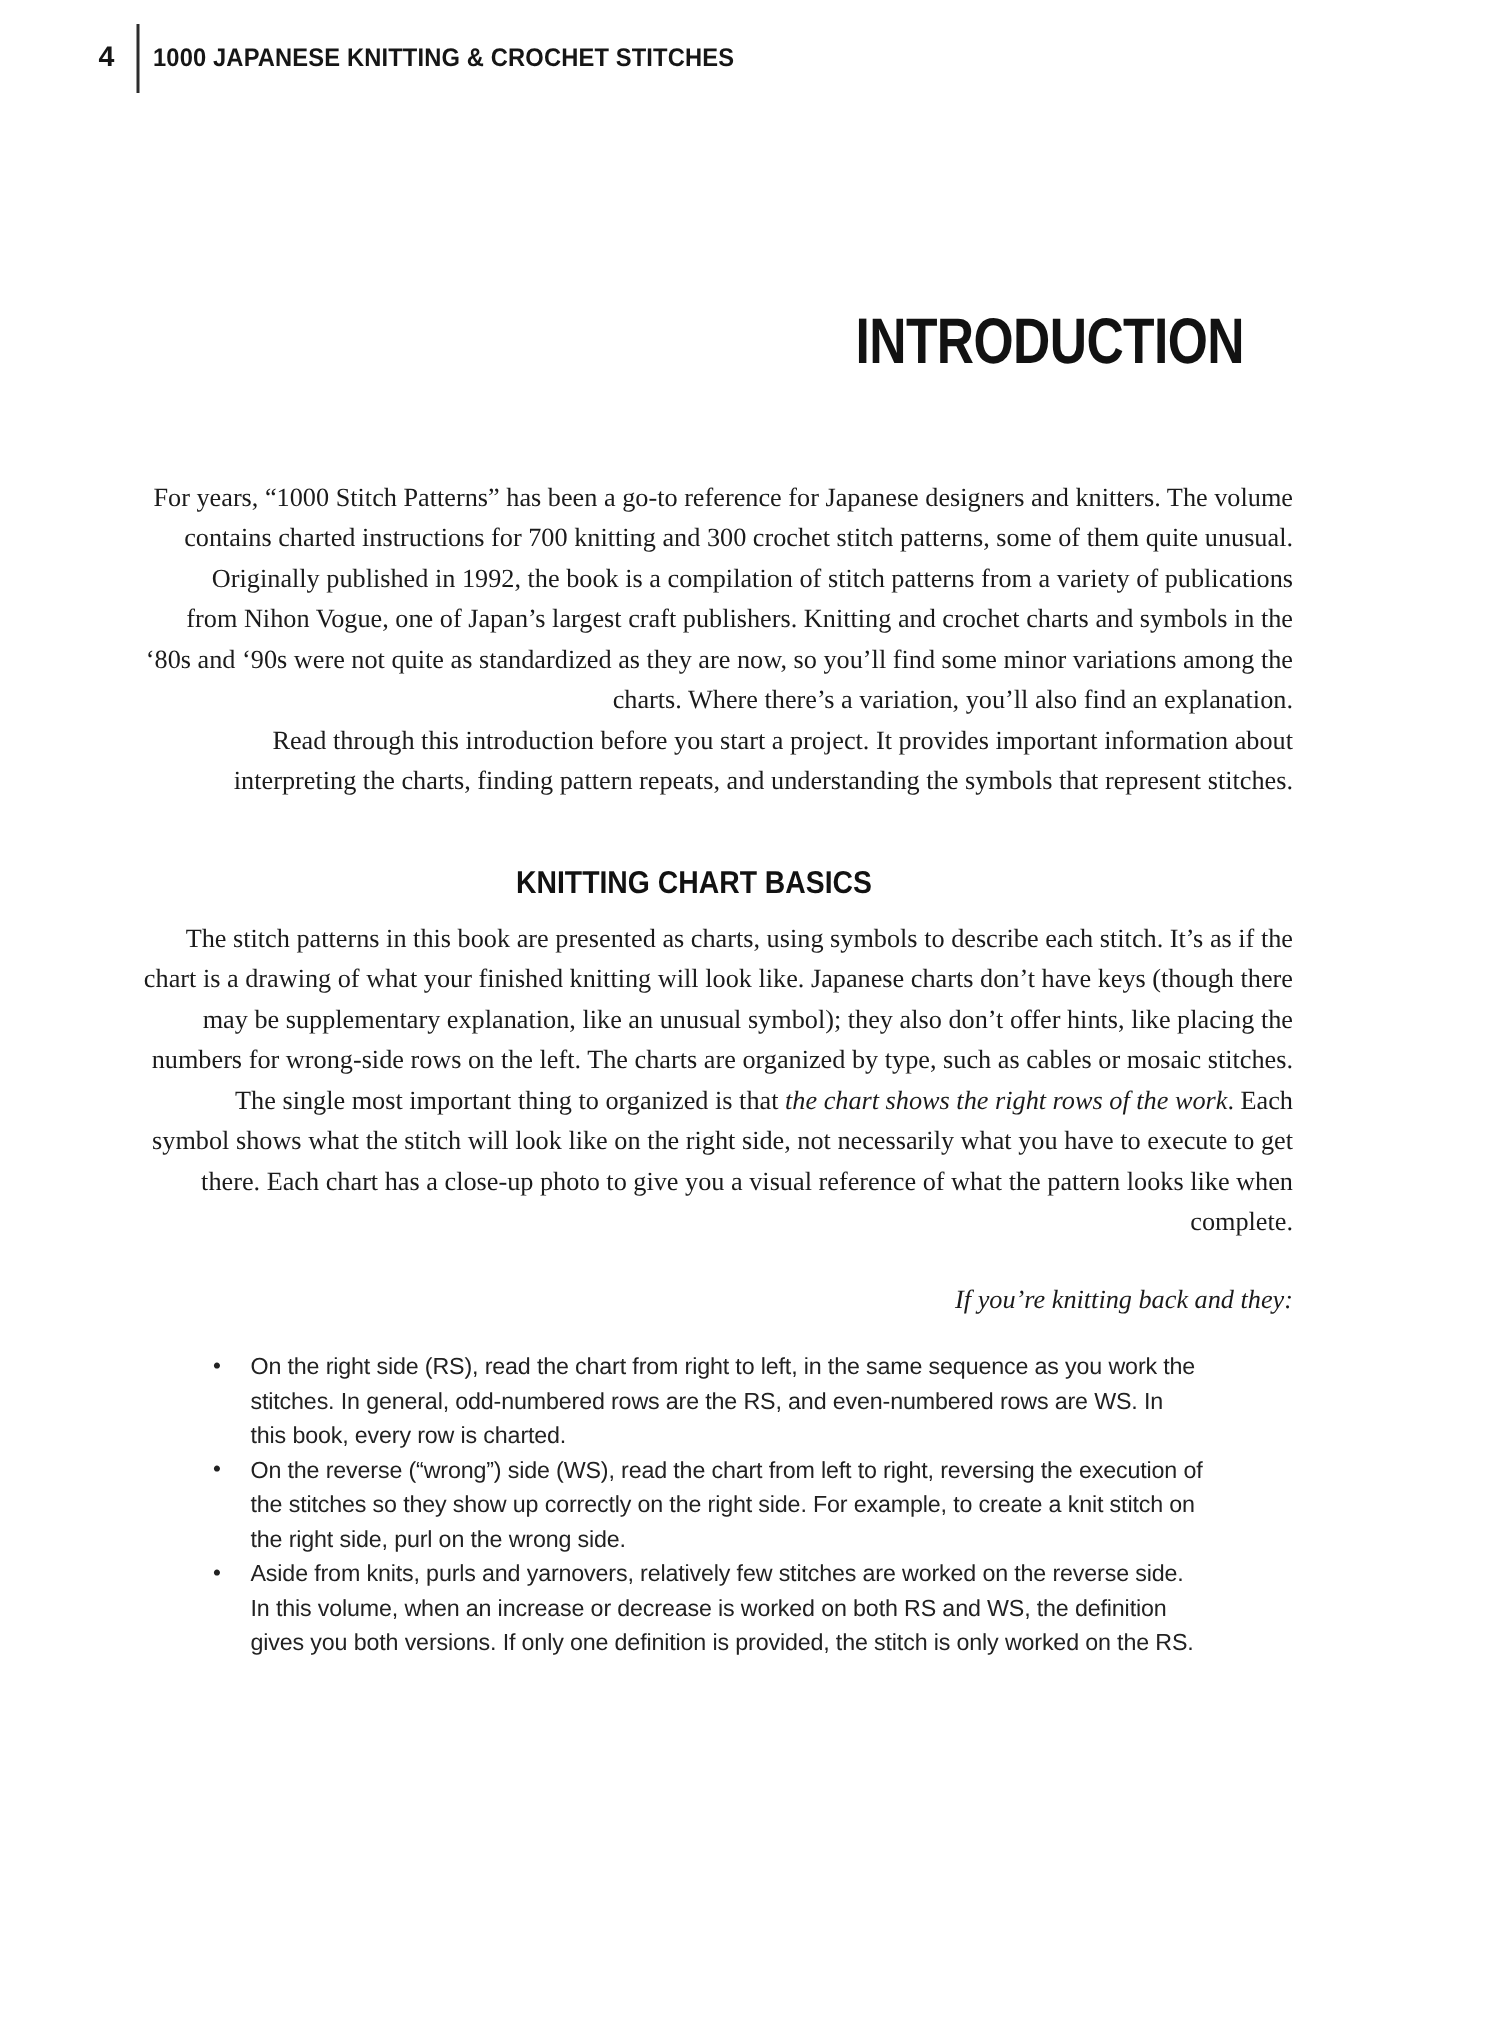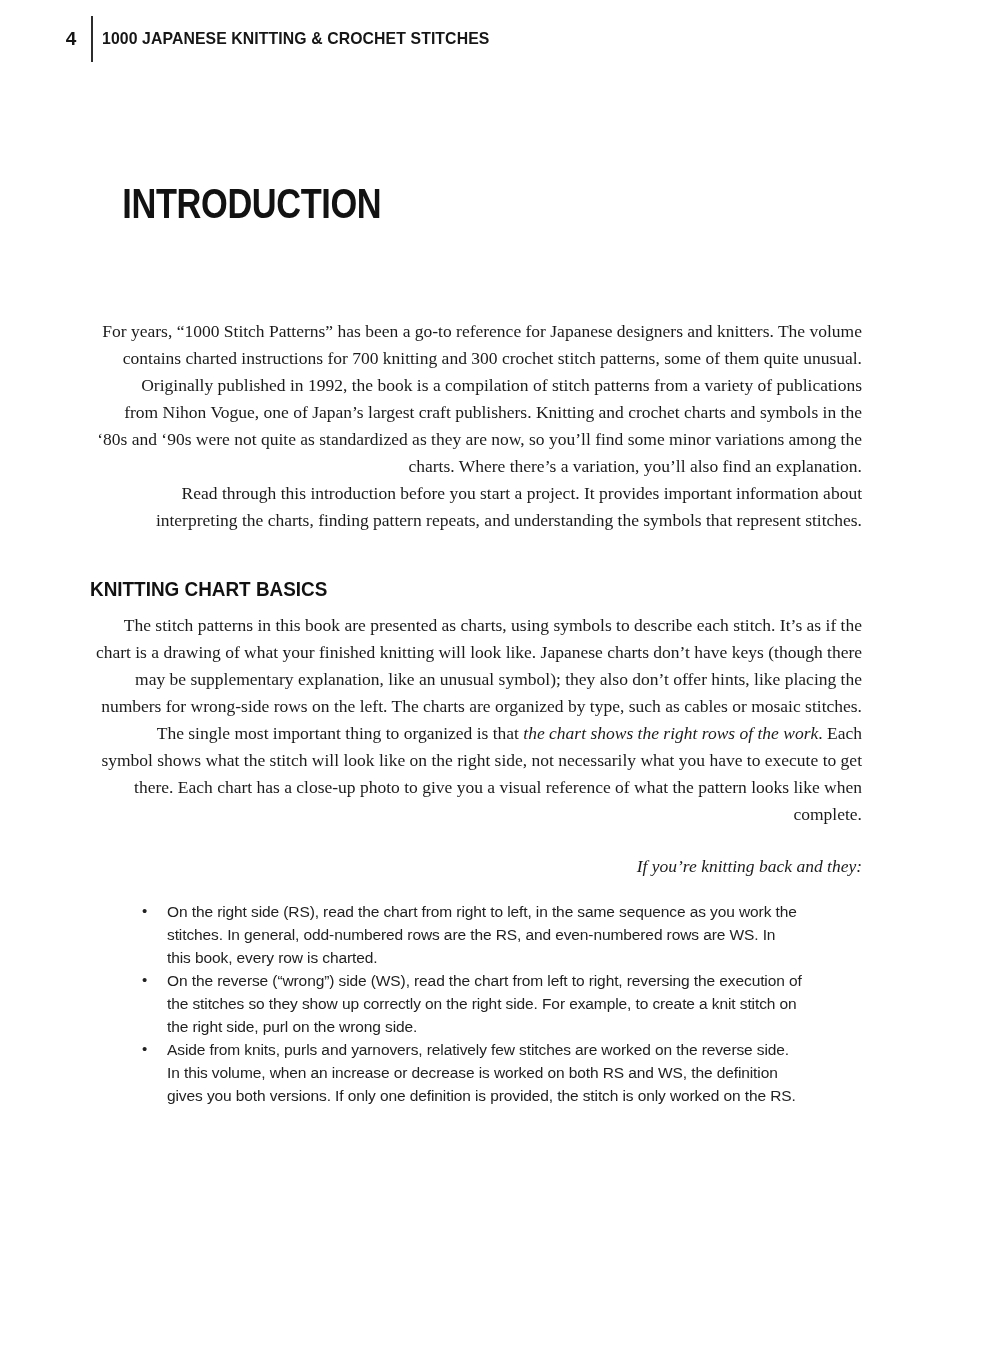--- a/index.html
+++ b/index.html
@@ -46,24 +46,24 @@
     font-weight: bold;
     letter-spacing: 0.1px;
     transform: scaleX(0.93);
     transform-origin: left center;
     white-space: nowrap;
   }
 
   
   .page-title {
     position: absolute;
-    top: 179px;
+    top: 204px;
     left: 90px;
     width: 772px;
-    text-align: left;
+    text-align: right;
     margin: 0;
   }
   .page-title .title-text {
     display: inline-block;
     font-family: "Liberation Sans", sans-serif;
     font-size: 43px;
     font-weight: bold;
     letter-spacing: -0.5px;
     color: #121212;
     transform: scaleX(0.80);
@@ -85,20 +85,21 @@
     text-align: right;
     color: #1b1b1b;
   }
   .body-column p.indent {
     text-indent: 26px;
   }
 
   .section-heading {
     margin: 42px 0 11px 0;
     line-height: 24px;
+    text-align: center;
   }
   .section-heading .heading-text {
     display: inline-block;
     font-family: "Liberation Sans", sans-serif;
     font-size: 21px;
     font-weight: bold;
     color: #121212;
     transform: scaleX(0.90);
     transform-origin: left center;
     white-space: nowrap;

